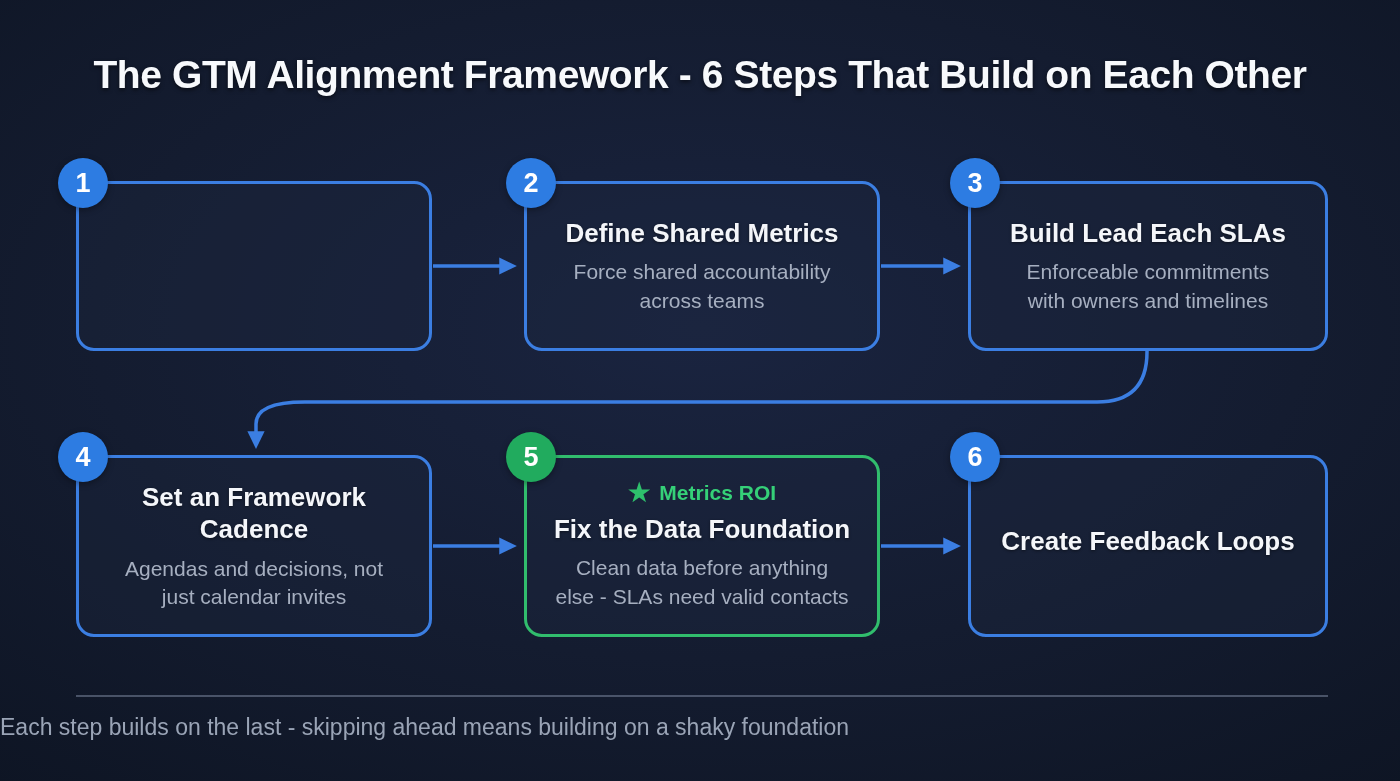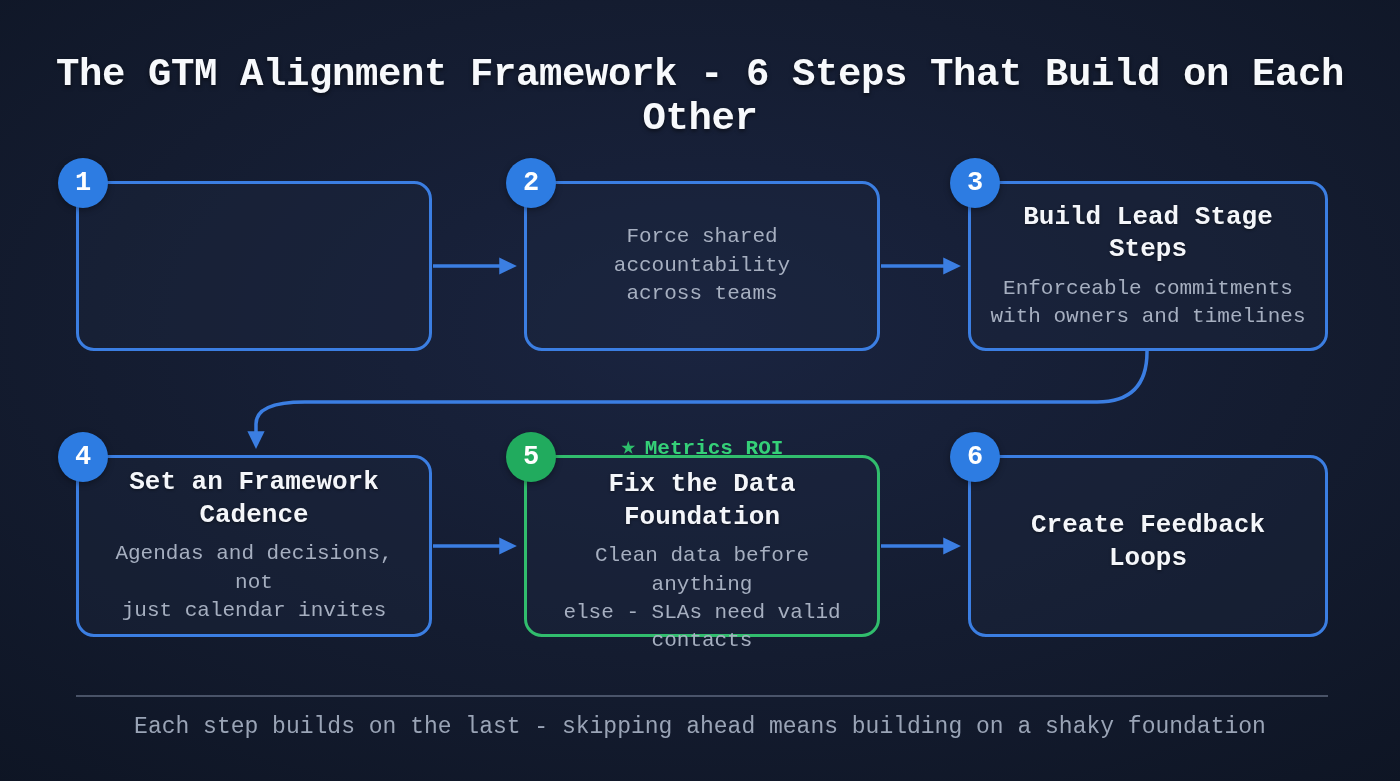--- a/index.html
+++ b/index.html
@@ -2,21 +2,21 @@
 <html><head>
 <meta charset="utf-8">
 <style>
   html, body { margin: 0; padding: 0; background: #0d1322; }
   .canvas {
     position: relative;
     width: 1400px;
     height: 781px;
     overflow: hidden;
     background: radial-gradient(ellipse 1100px 600px at 50% 42%, #1a2440 0%, #141c30 55%, #0e1524 100%);
-    font-family: Liberation Mono, monospace;
+    font-family: Liberation Sans, sans-serif;
   }
 
   .page-title {
     position: absolute;
     top: 53px; left: 0; right: 0;
     text-align: center;
     color: #f7f9fc;
     font-size: 39px;
     font-weight: bold;
     letter-spacing: -0.4px;
@@ -98,21 +98,20 @@
 
   .divider {
     position: absolute;
     left: 76px; top: 695px;
     width: 1252px; height: 0;
     border-top: 2px solid rgba(130, 142, 165, 0.5);
   }
   .footer-note {
     position: absolute;
     top: 714px; left: 0; right: 0;
-    text-align: center;
     color: #9aa4b6;
     font-size: 23px;
   }
 </style>
 </head>
 <body>
 
 <div class="canvas">
 
   <div class="page-title">The GTM Alignment Framework - 6 Steps That Build on Each Other</div>
@@ -129,27 +128,28 @@
     <path class="conn" d="M433,546 H512" marker-end="url(#ah)"></path>
     <path class="conn" d="M881,546 H956" marker-end="url(#ah)"></path>
   </svg>
 
   <div class="box blue b1">
     <div class="badge">1</div>
   </div>
 
   <div class="box blue b2">
     <div class="badge">2</div>
+    <div class="box-title">Define Shared Metrics</div>
     <div class="box-sub">Force shared accountability
 across teams</div>
   </div>
 
   <div class="box blue b3">
     <div class="badge">3</div>
-    <div class="box-title">Build Lead Stage Steps</div>
+    <div class="box-title">Build Lead Each SLAs</div>
     <div class="box-sub">Enforceable commitments
 with owners and timelines</div>
   </div>
 
   <div class="box blue b4">
     <div class="badge">4</div>
     <div class="box-title">Set an Framework
 Cadence</div>
     <div class="box-sub">Agendas and decisions, not
 just calendar invites</div>

